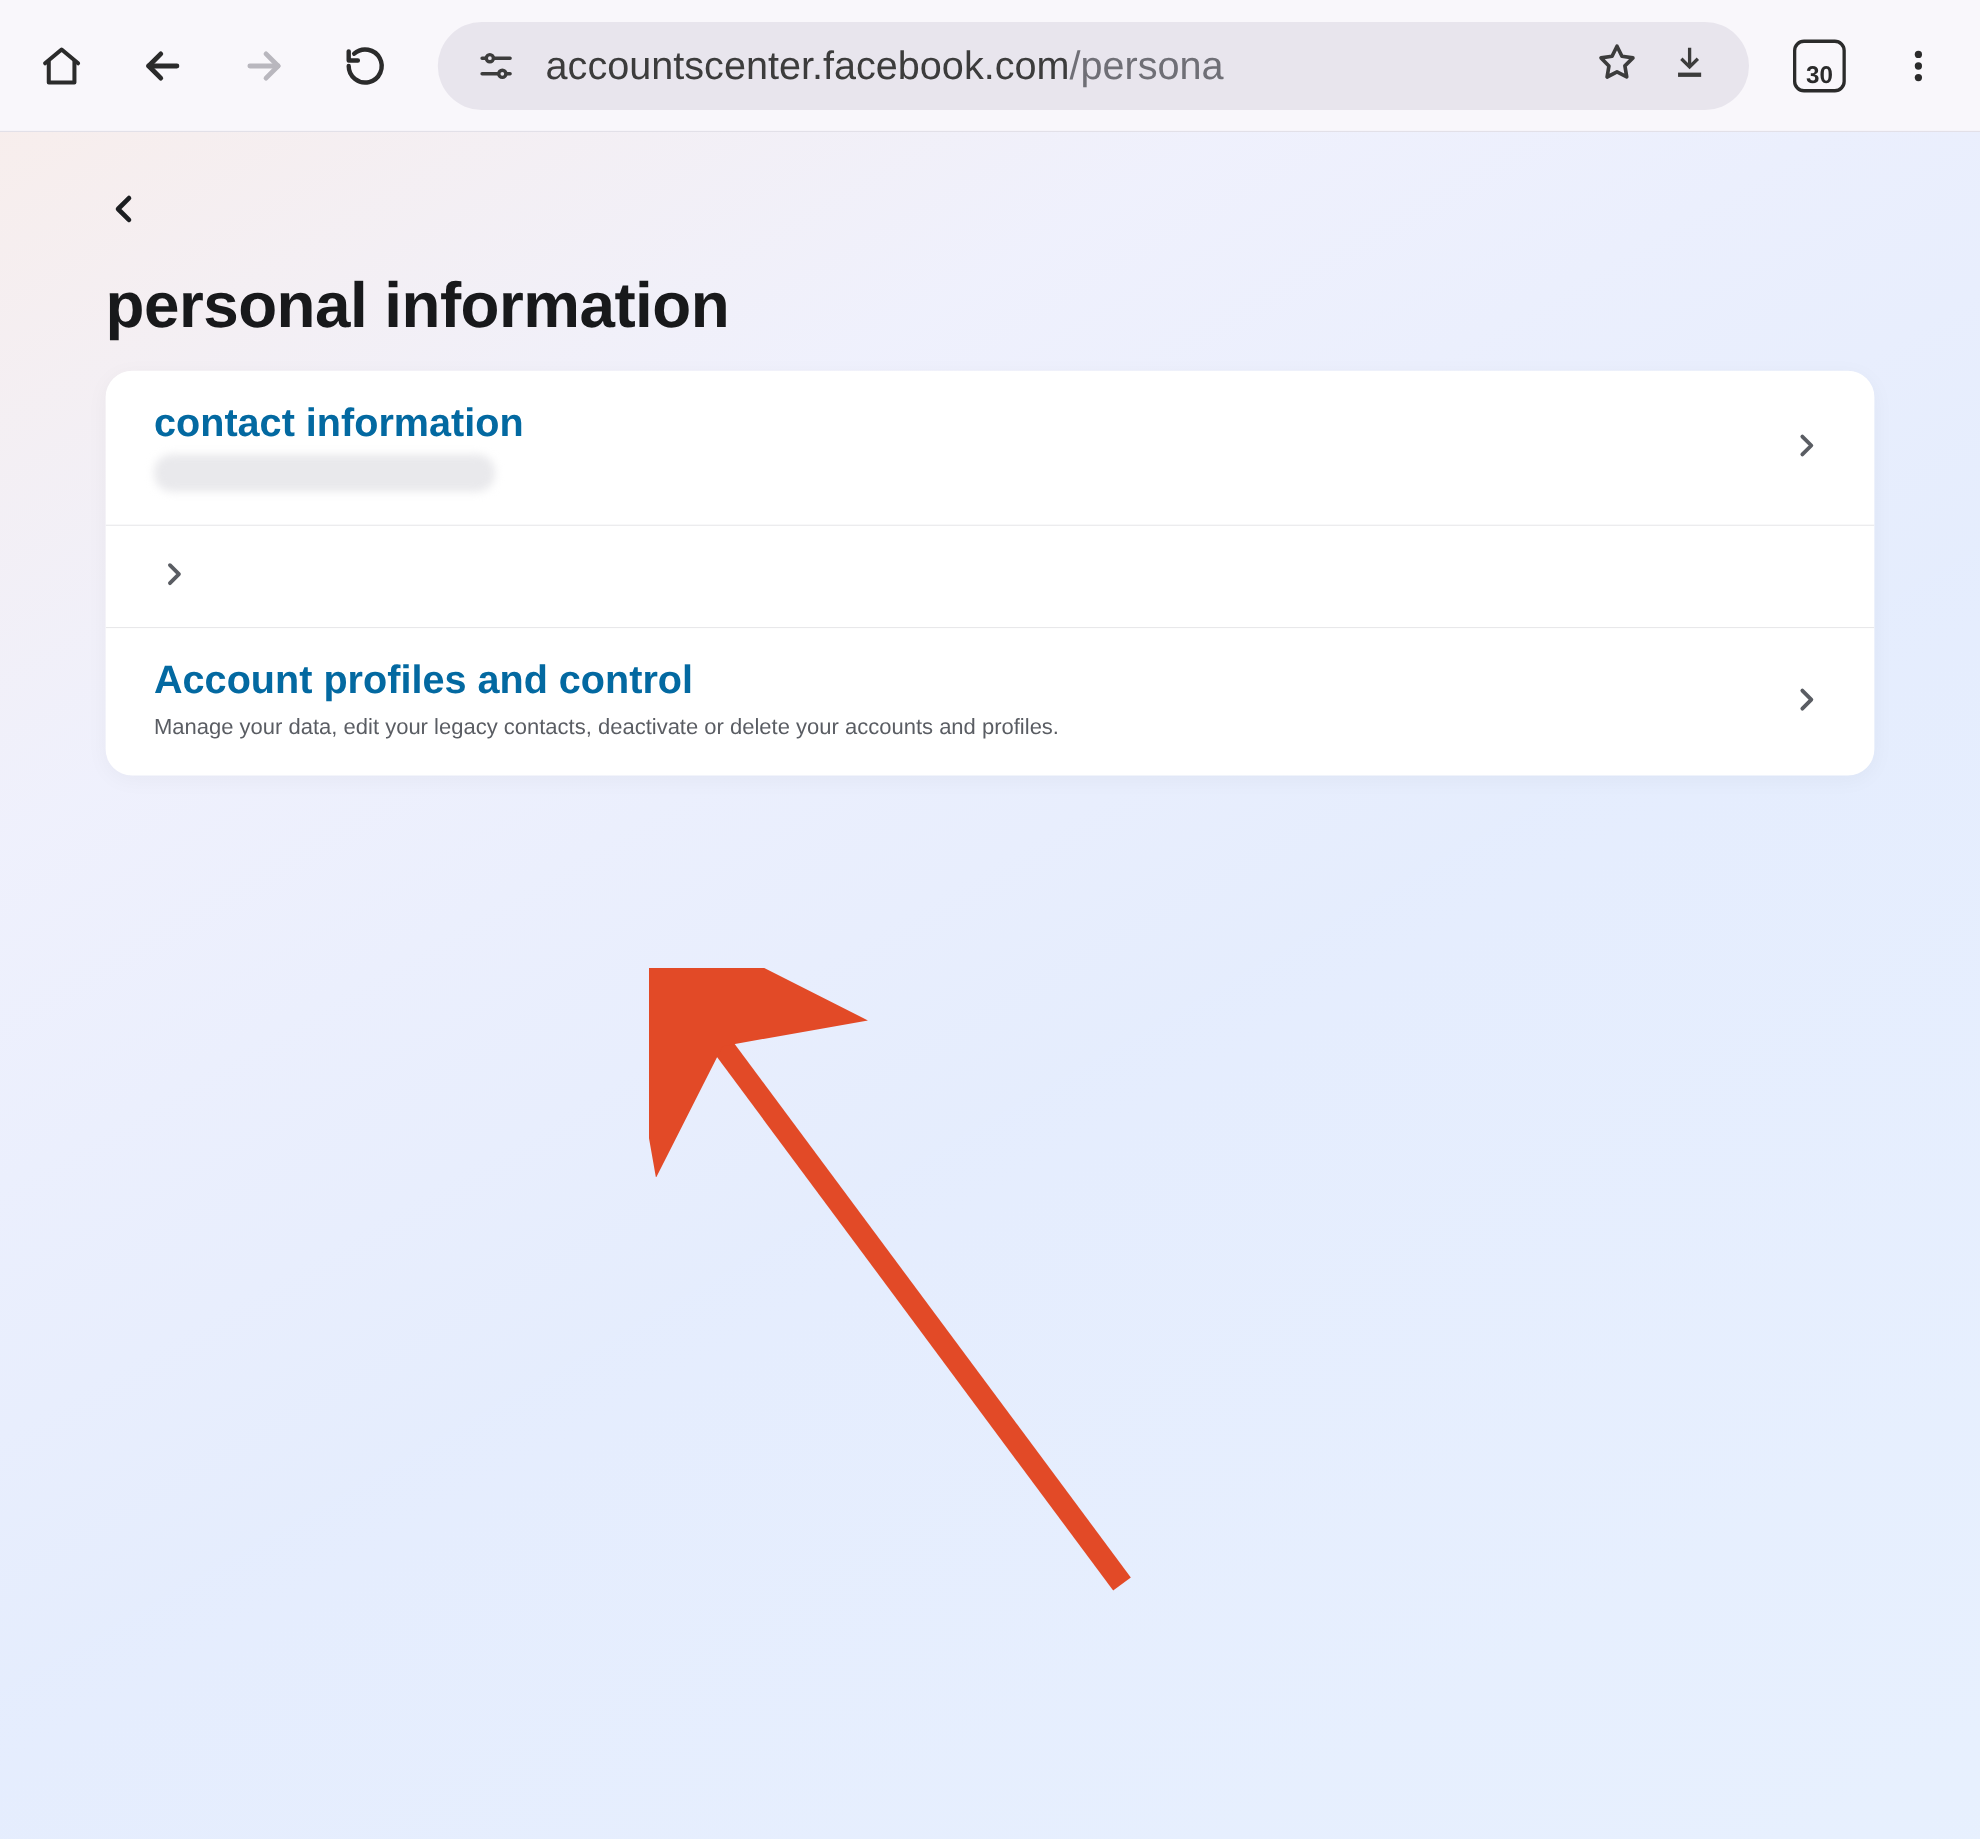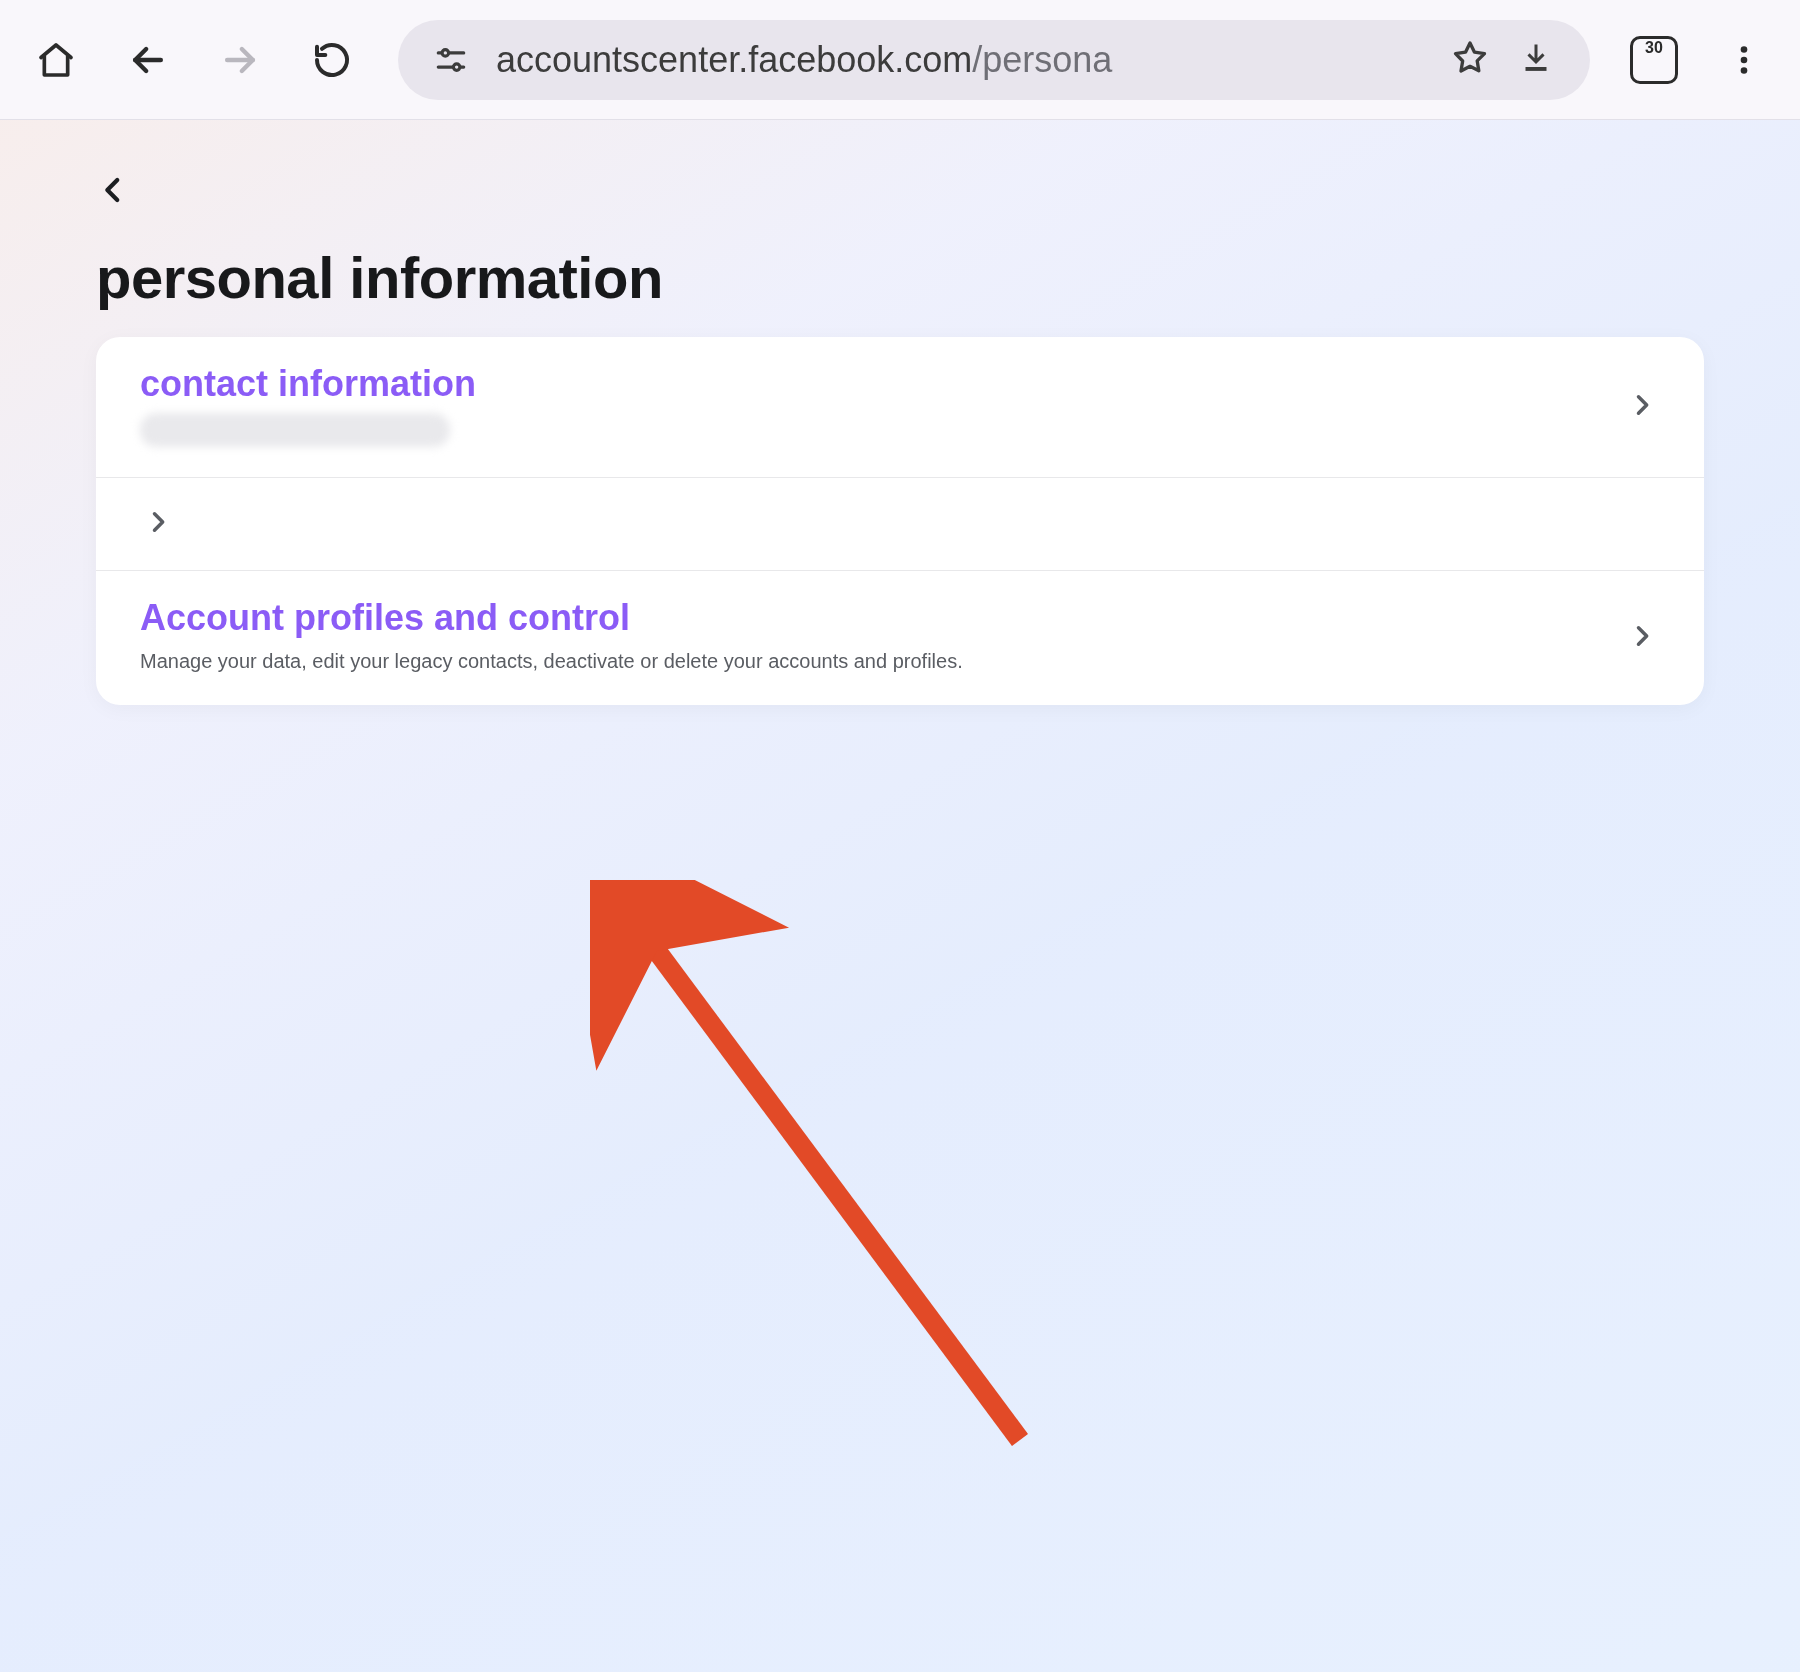--- a/index.html
+++ b/index.html
@@ -69,23 +69,23 @@
     flex-shrink:0;
     color:#3c3c3c;
   }
 
   .tab-count {
     width: 48px;
     height: 48px;
     border: 3px solid #2b2b2b;
     border-radius: 10px;
     display: flex;
-    align-items: flex-start;
+    align-items: flex-end;
     justify-content: center;
-    font-size: 16px;
+    font-size: 22px;
     font-weight: 700;
     color: #2b2b2b;
   }
 
   
   .page-area {
     height: calc(100% - 120px);
     background: linear-gradient(150deg,
         rgba(255,235,225,0.55) 0%,
         rgba(240,240,255,0.5) 25%,
@@ -130,21 +130,21 @@
     padding: 26px 44px 30px 44px;
     gap: 24px;
     cursor: pointer;
     border-bottom: 1px solid #e8e8ea;
   }
   .list-item:last-child { border-bottom: none; }
   .list-item-body { flex: 1; min-width: 0; }
   .list-item-title {
     font-size: 36px;
     font-weight: 700;
-    color: #8b5cf6;
+    color: #0369a1;
     margin-bottom: 8px;
   }
   .list-item-sub {
     font-size: 20px;
     color: #5a5d63;
     line-height: 1.4;
   }
   .list-item-sub.redacted {
     display:inline-block;
     background: #e9e9ec;

